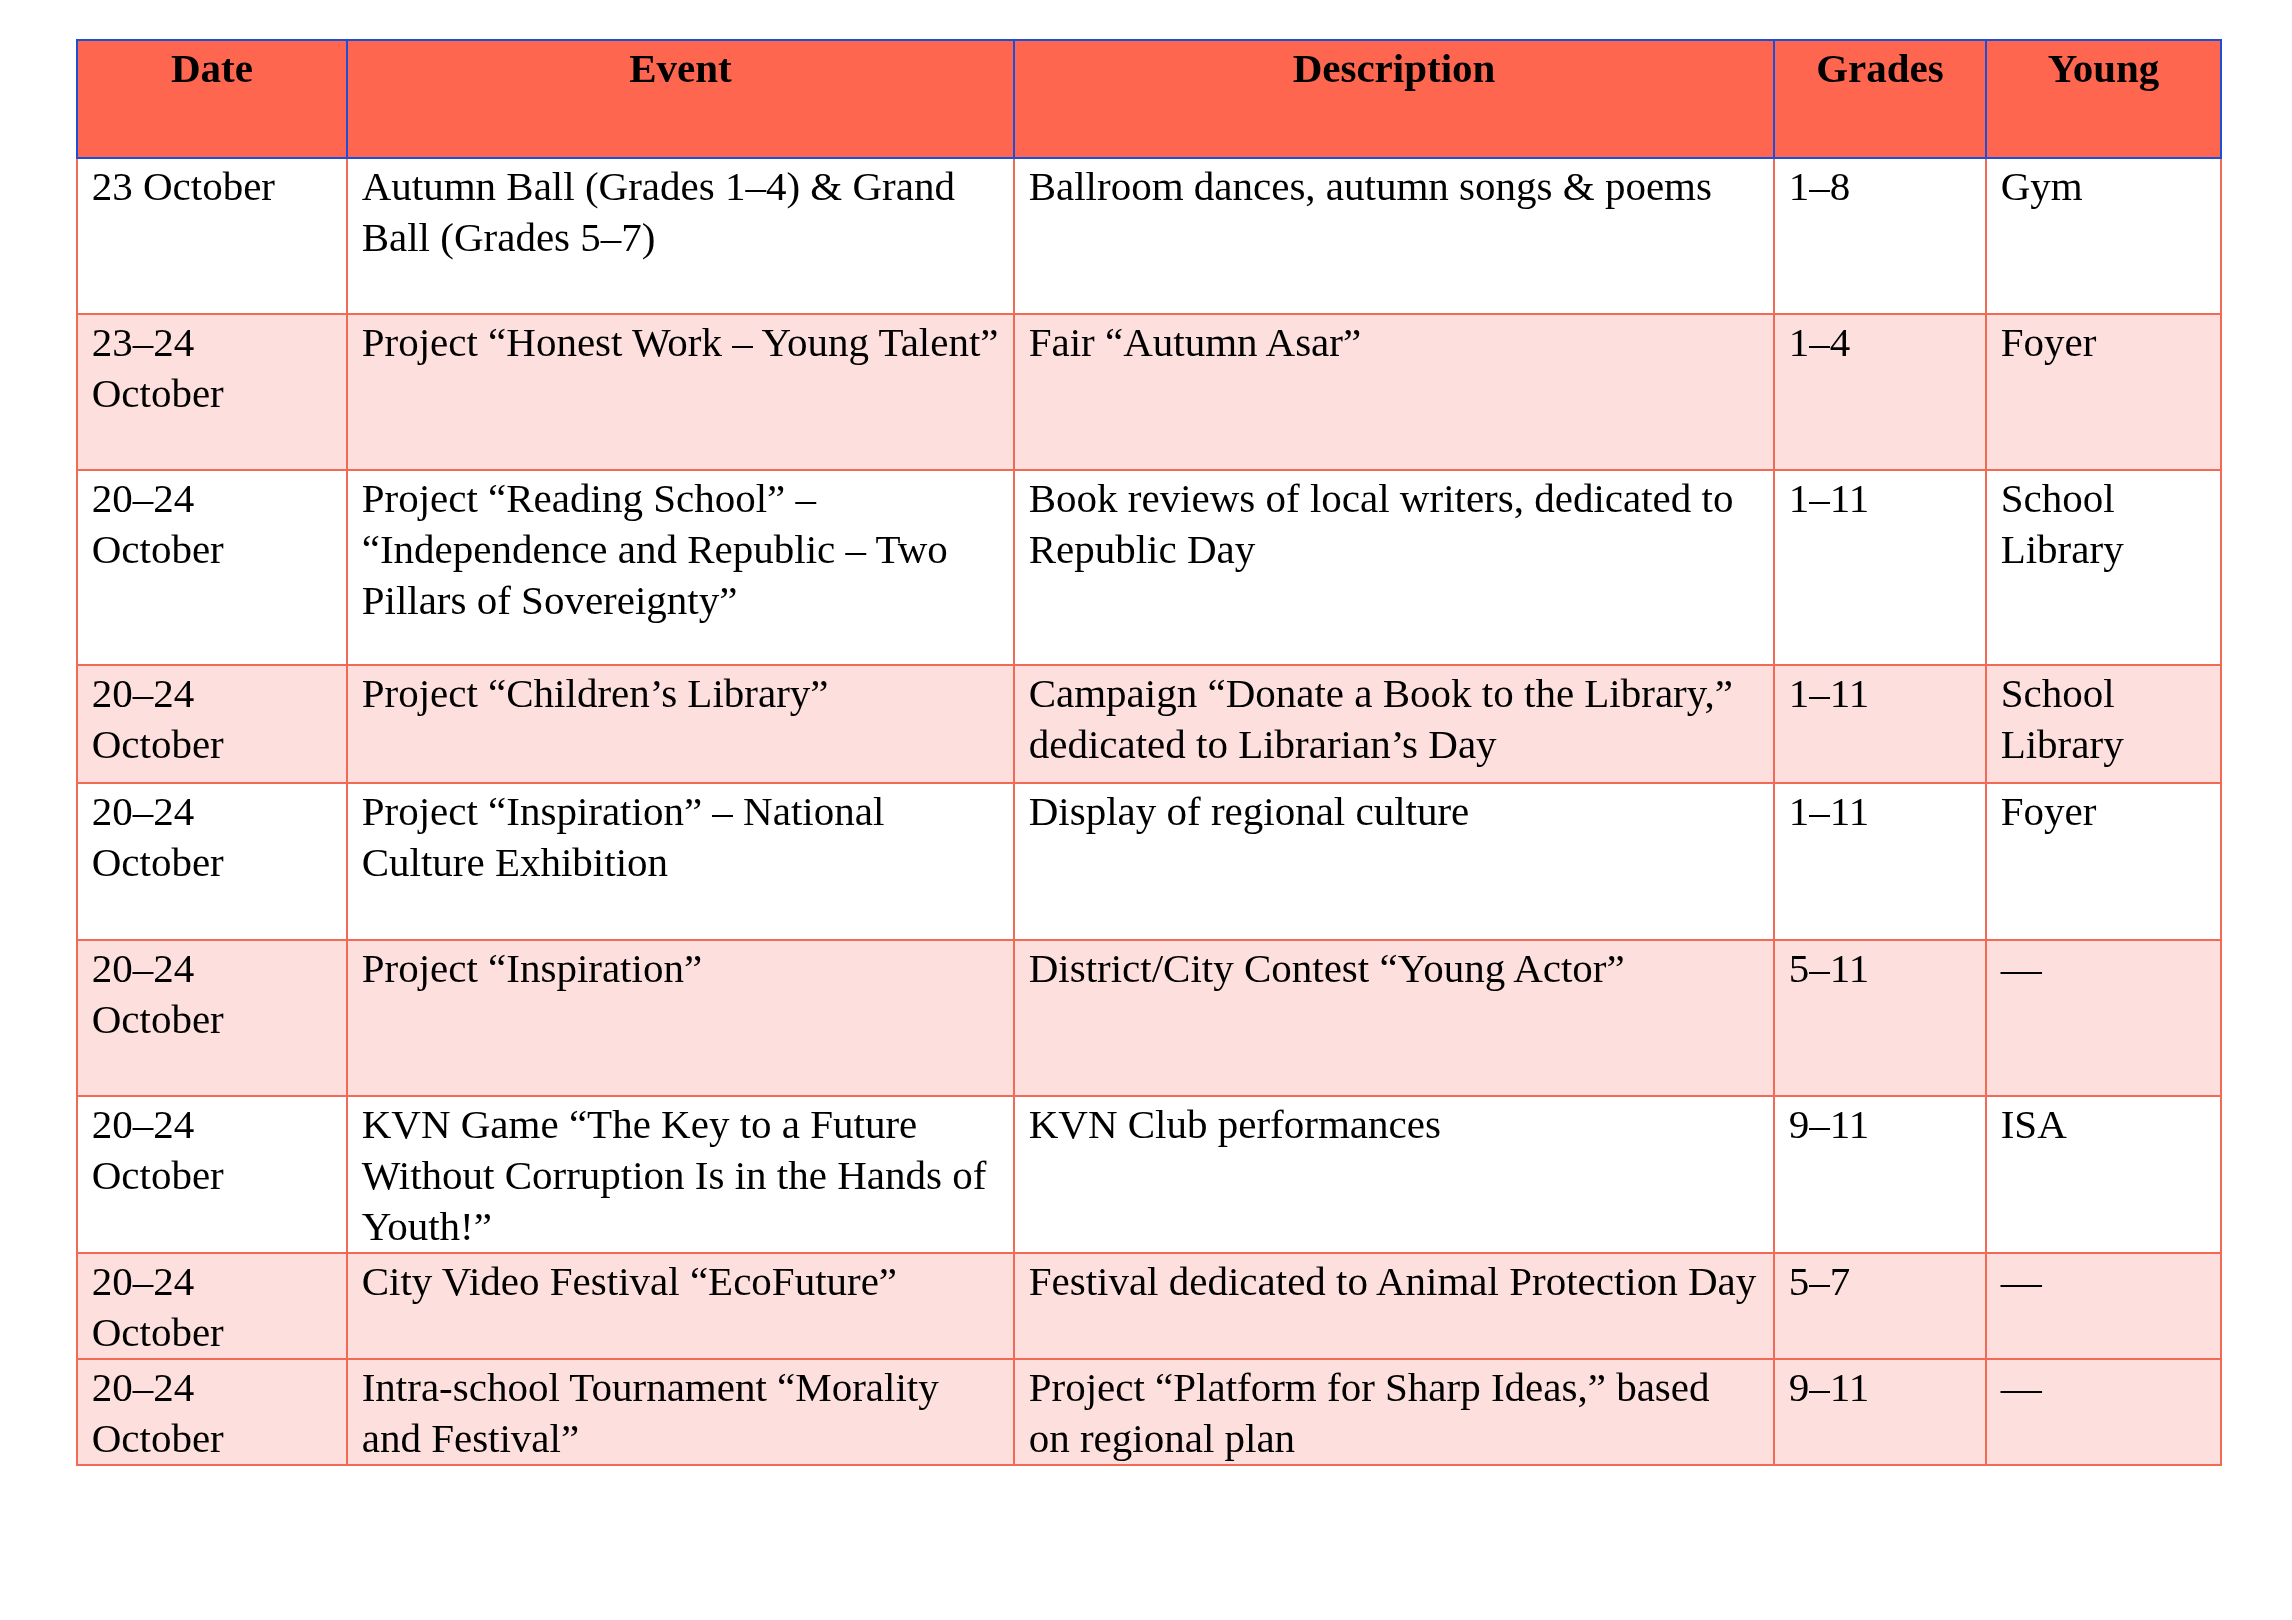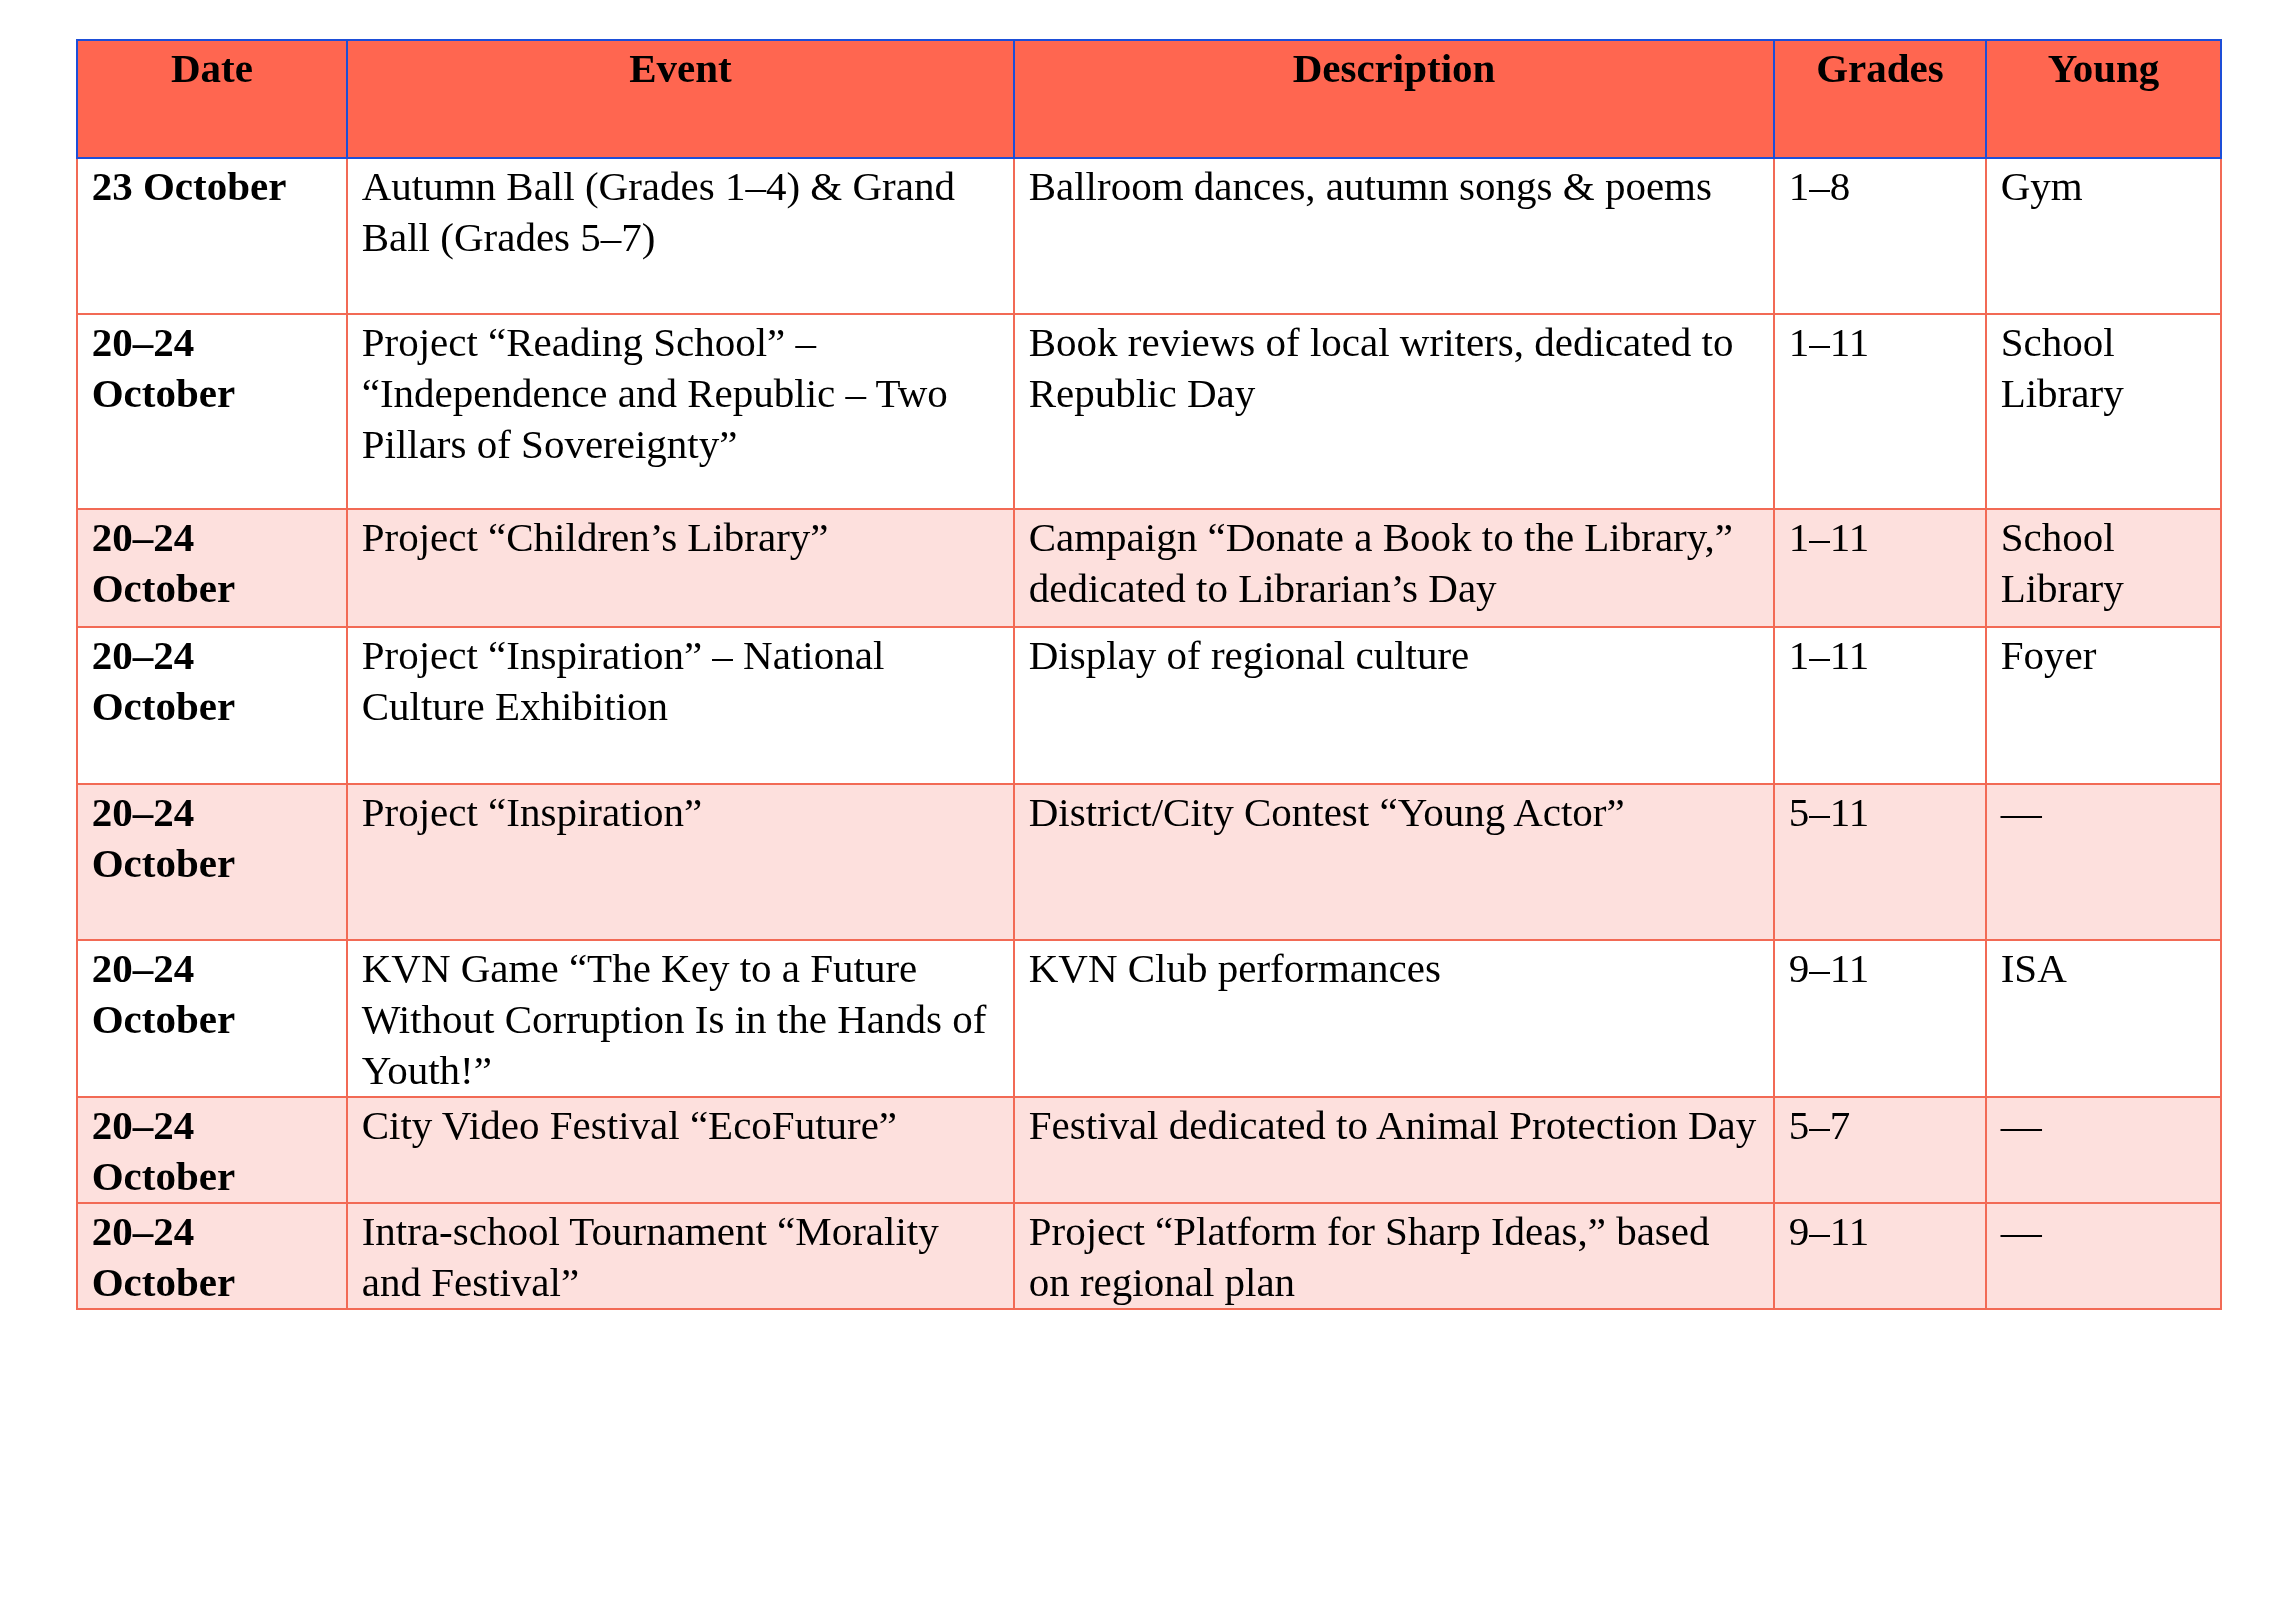--- a/index.html
+++ b/index.html
@@ -13,21 +13,21 @@
   table.events col.c-grades { width:212px; }
   table.events col.c-venue { width:235px; }
   th { background:#ff6650; font-weight:bold; font-size:41px; line-height:51px;
        height:118px; vertical-align:top; text-align:center; padding:2px 7.8px 0 7.8px;
        border:2px solid #1d4ed8; box-sizing:border-box; }
   td { font-size:41px; line-height:51px; vertical-align:top; text-align:left;
        padding:2px 13.7px 0 13.7px; border:2px solid #f26a55; box-sizing:border-box;
        word-wrap:break-word; overflow-wrap:anywhere; }
   tr.odd td { background:#ffffff; }
   tr.even td { background:#fde0dd; }
-  td.date { font-weight:bold; }
+  td.date { font-weight:normal; }
 </style>
 </head>
 <body>
 
 <table class="events">
   <colgroup>
     <col class="c-date">
       <col class="c-event">
       <col class="c-desc">
       <col class="c-grades">
@@ -42,20 +42,27 @@
       <th>Young</th>
     </tr>
   </thead>
   <tbody>
     <tr class="odd" style="height:156px">
       <td class="date">23 October</td>
       <td>Autumn Ball (Grades 1–4) &amp; Grand Ball (Grades 5–7)</td>
       <td>Ballroom dances, autumn songs &amp; poems</td>
       <td>1–8</td>
       <td>Gym</td>
+    </tr>
+    <tr class="even" style="height:156px">
+      <td class="date">23–24 October</td>
+      <td>Project “Honest Work – Young Talent”</td>
+      <td>Fair “Autumn Asar”</td>
+      <td>1–4</td>
+      <td>Foyer</td>
     </tr>
     <tr class="odd" style="height:195px">
       <td class="date">20–24 October</td>
       <td>Project “Reading School” – “Independence and Republic – Two Pillars of Sovereignty”</td>
       <td>Book reviews of local writers, dedicated to Republic Day</td>
       <td>1–11</td>
       <td>School Library</td>
     </tr>
     <tr class="even" style="height:118px">
       <td class="date">20–24 October</td>

